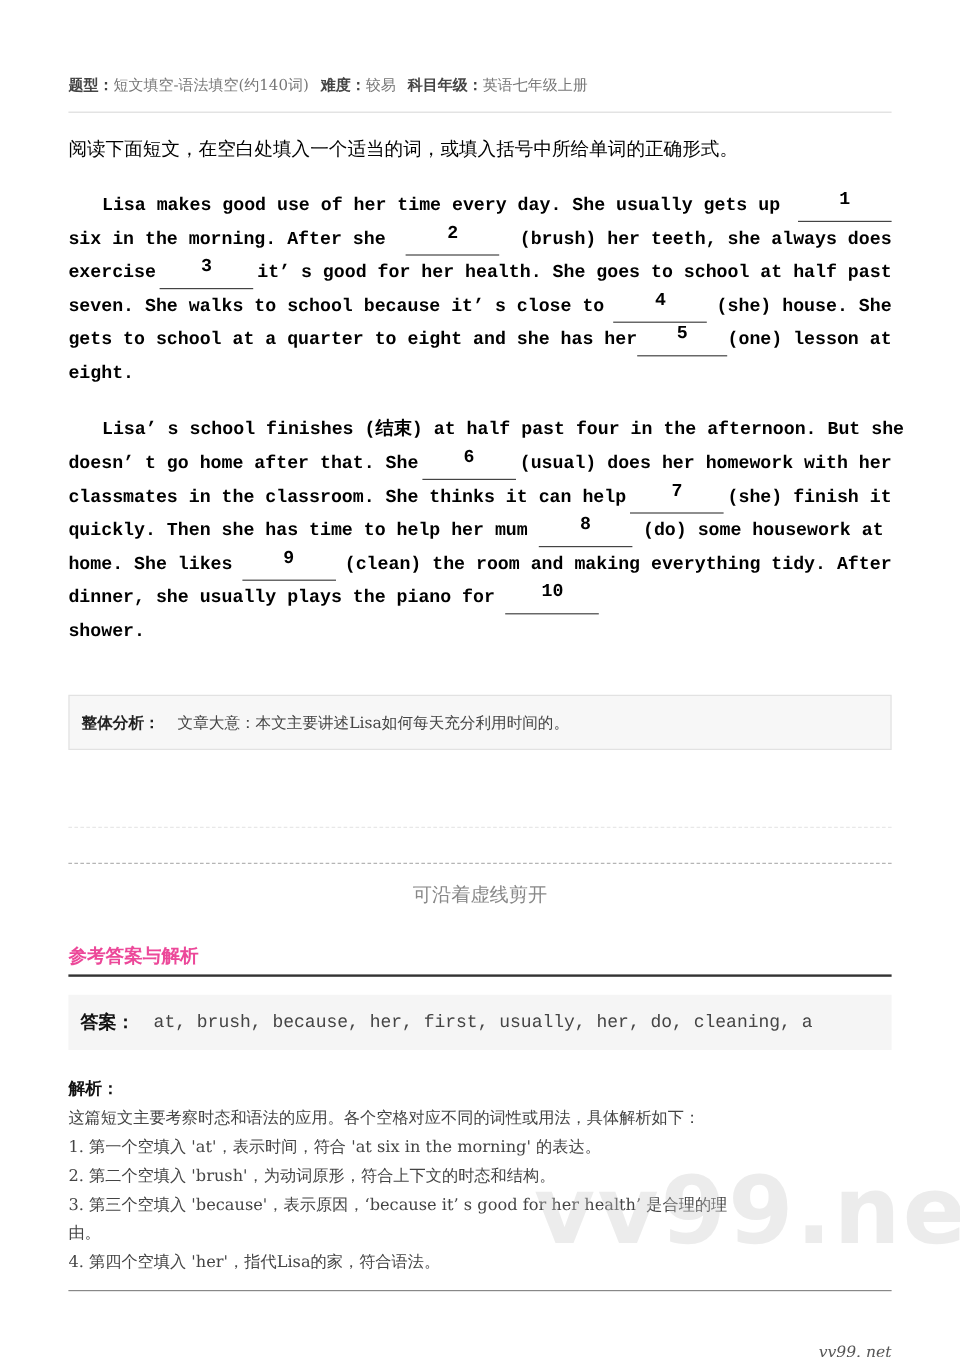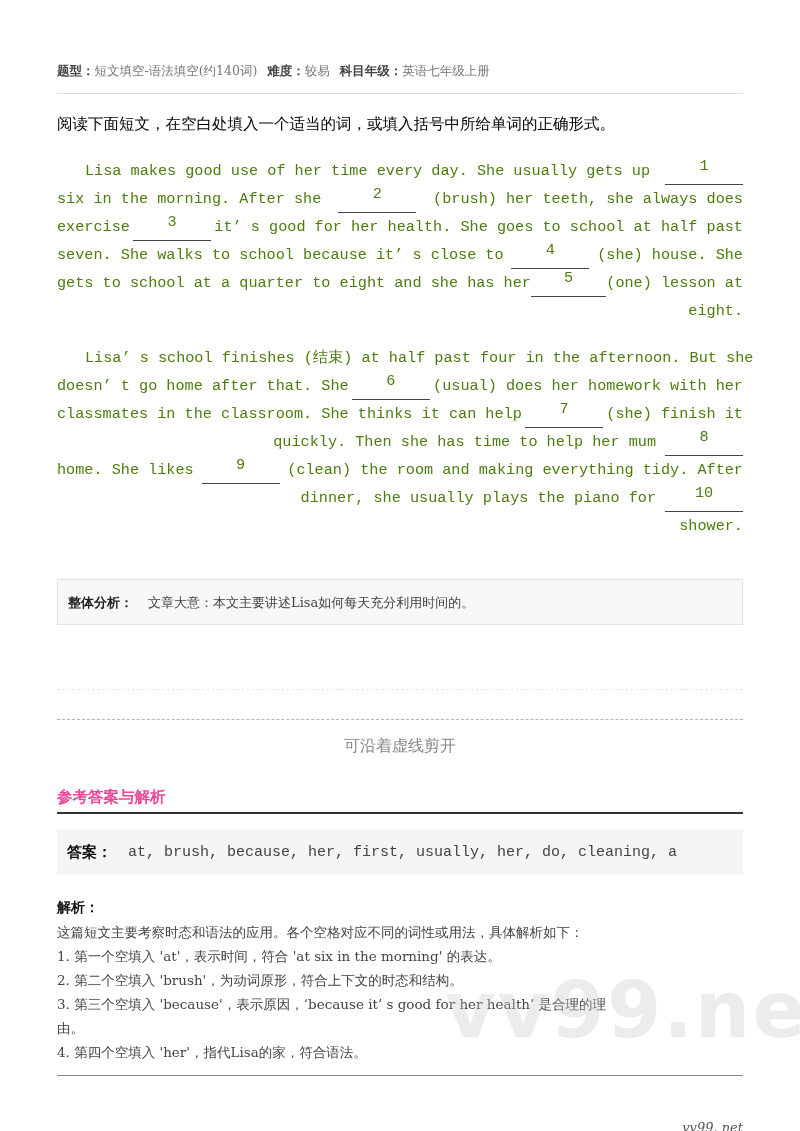--- a/index.html
+++ b/index.html
@@ -8,25 +8,25 @@
   .page { position: absolute; left: 57px; top: 0; width: 686px; }
 
   .meta { position: absolute; top: 63px; left: 0; font-size: 12.5px; color: #777; white-space: nowrap; }
   .meta b { color: #444; font-family: "DejaVu Sans", sans-serif; font-weight: bold; }
   .meta .v { margin-right: 6px; }
   .meta-rule { position: absolute; top: 93px; left: 0; width: 686px; height: 1px; background: #ddd; }
 
   .instruction { position: absolute; top: 114px; left: 0; font-size: 15.5px; color: #000000; white-space: nowrap; }
 
   .passage { position: absolute; left: 0; width: 686px; font-family: "Liberation Mono", "DejaVu Sans Mono", monospace;
-             font-size: 15.2px; line-height: 28px; color: #4d7c0f; }
+             font-size: 15.2px; line-height: 28px; color: #000000; font-weight: bold; }
   .p1 { top: 157px; }
   .p2 { top: 344px; }
   .line { white-space: nowrap; display: flex; justify-content: space-between; }
-  .line.last { justify-content: flex-end; }
+  .line.last { justify-content: flex-start; }
   .line.last span + span { margin-left: 9px; }
   .indent { padding-left: 28px; }
   .blank { display: inline-block; width: 78px; border-bottom: 1px solid #444; text-align: center; line-height: 18px; }
 
   .analysis-box { position: absolute; top: 579px; left: 0; width: 684px; height: 44px; background: #f7f7f7;
                   border: 1px solid #e2e2e2; font-size: 13px; color: #444; }
   .analysis-box .lbl { position: absolute; left: 10px; top: 14px; font-family: Liberation Sans, sans-serif; font-weight: bold; color: #222; }
   .analysis-box .txt { position: absolute; left: 90px; top: 14px; }
 
   .dash { position: absolute; left: 0; width: 686px; height: 0; }
@@ -106,20 +106,21 @@
       <span>(usual) does her homework with her</span>
     </div>
     <div class="line">
       <span>classmates in the classroom. She thinks it can help</span>
       <span class="blank">7</span>
       <span>(she) finish it</span>
     </div>
     <div class="line last">
       <span>quickly. Then she has time to help her mum</span>
       <span class="blank">8</span>
+      <span>(do) some housework at</span>
     </div>
     <div class="line">
       <span>home. She likes</span>
       <span class="blank">9</span>
       <span>(clean) the room and making everything tidy. After</span>
     </div>
     <div class="line last">
       <span>dinner, she usually plays the piano for</span>
       <span class="blank">10</span>
     </div>

